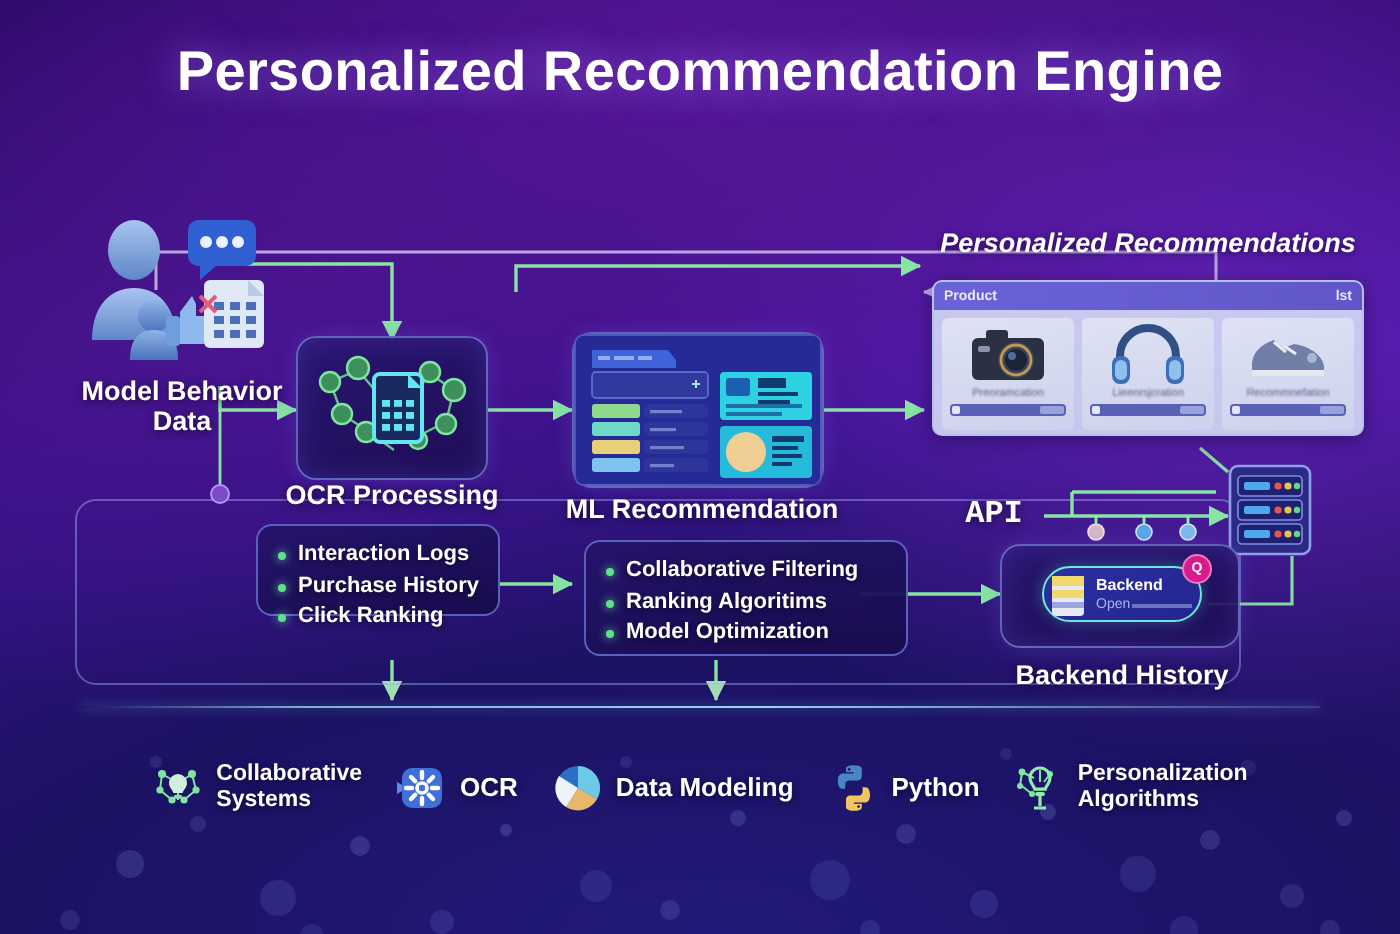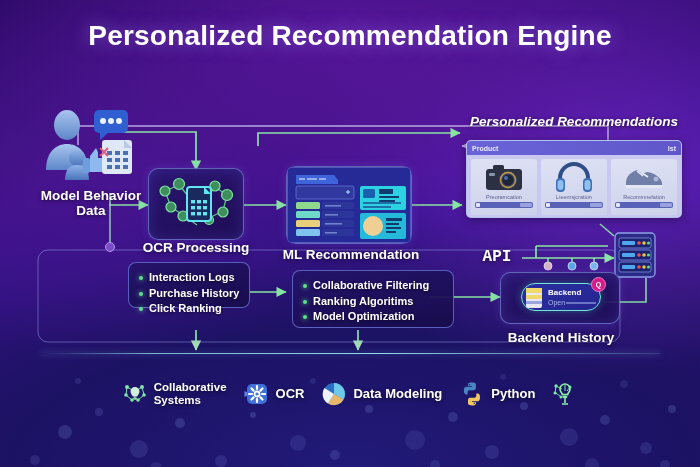--- a/index.html
+++ b/index.html
@@ -571,16 +571,18 @@
               <circle cx="4" cy="5" r="1.7"></circle>
               <circle cx="3" cy="12" r="1.5"></circle>
               <circle cx="9" cy="16" r="1.5"></circle>
               <circle cx="18" cy="6" r="1.5"></circle>
             </g>
             <path d="M13,3 a5,5 0 0 1 5,5 c0,2.7 -2,3.7 -2.4,5.6 l-5.2,0 C10,11.7 8,10.7 8,8 A5,5 0 0 1 13,3 Z" fill="none" stroke="#8ef0a8" stroke-width="1.6"></path>
             <rect x="10.6" y="15" width="4.8" height="2" rx="0.9" fill="#8ef0a8"></rect>
             <path d="M13,17 L13,22 M10,23 L16,23" stroke="#8ef0a8" stroke-width="1.6" fill="none"></path>
           </svg>
         </span>
+        <span class="lbl two">Personalization
+Algorithms</span>
       </div>
     </div>
 
 </div>
 
 </body></html>

